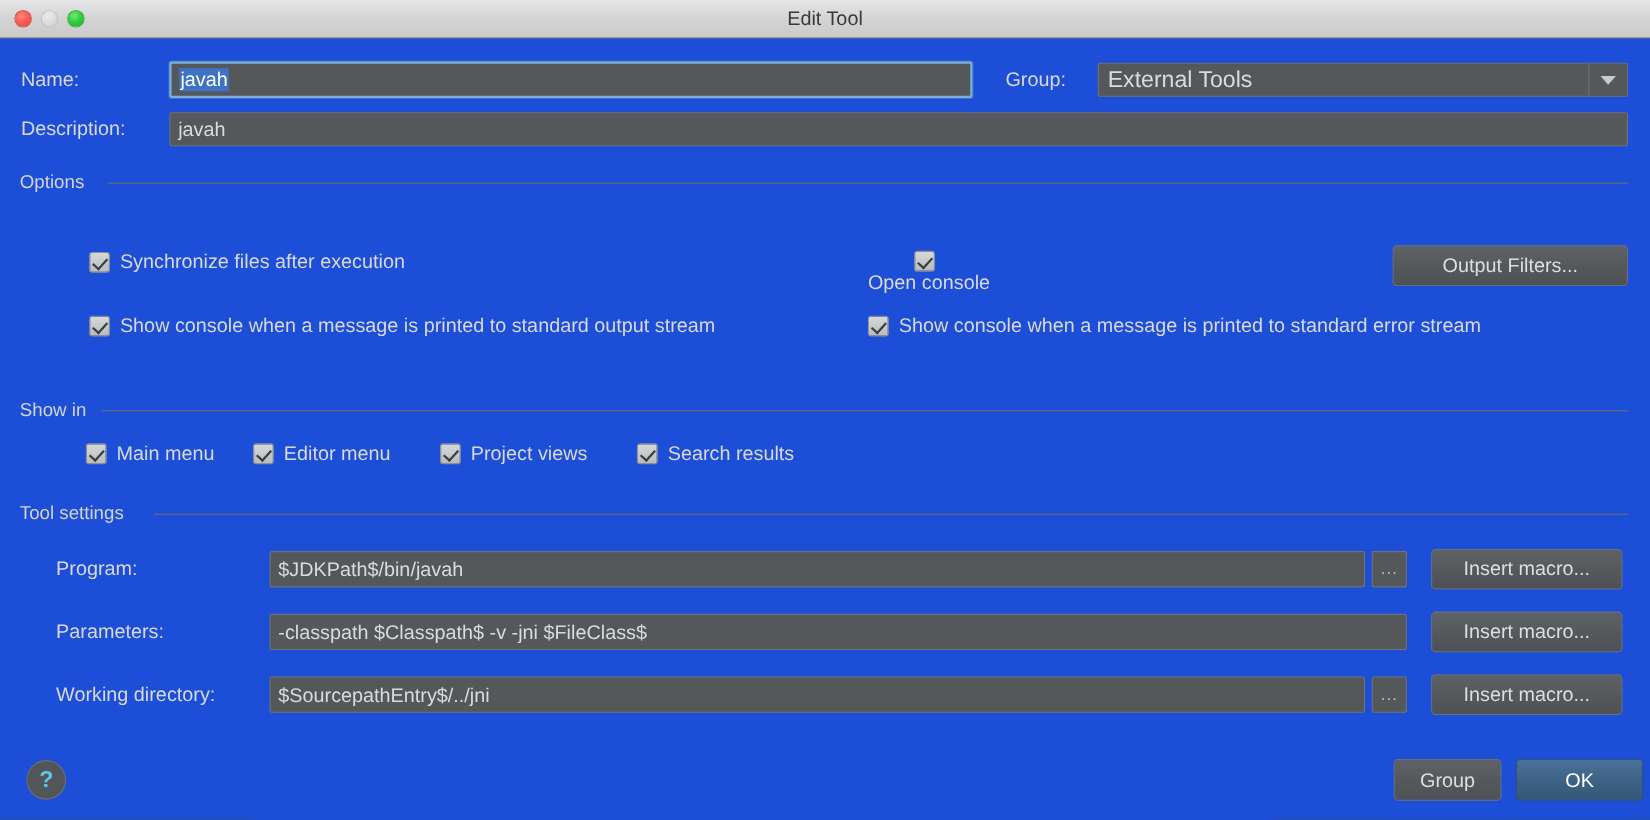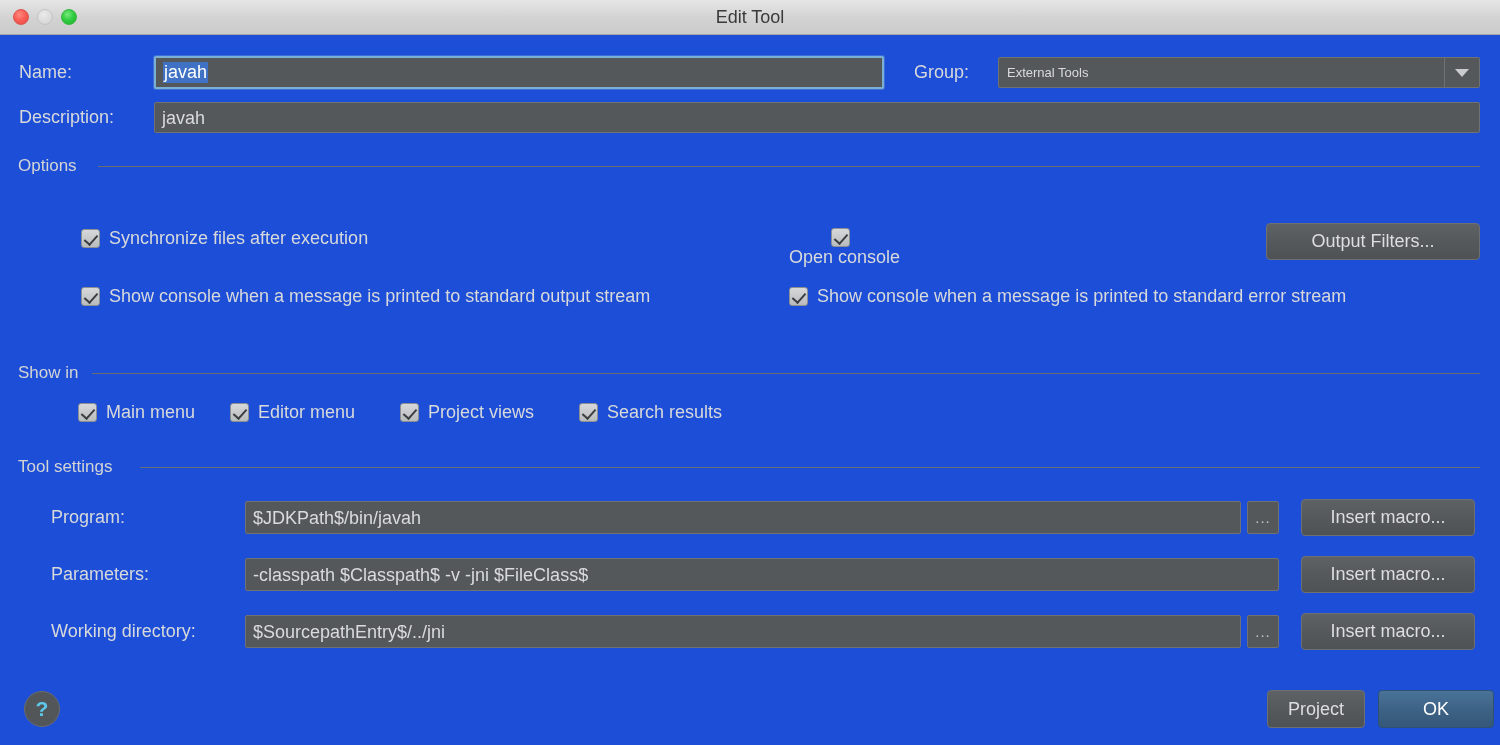--- a/index.html
+++ b/index.html
@@ -100,21 +100,21 @@
     border-radius: 2px;
     display: flex;
     align-items: stretch;
     overflow: hidden;
   }
   .combo .val {
     flex: 1;
     display: flex;
     align-items: center;
     padding: 0 8px;
-    font-size: 13px;
+    font-size: 21px;
     color: #d9dbdc;
     white-space: nowrap;
   }
   .combo .arrowbtn {
     width: 34px;
     border-left: 1px solid #6e7274;
     background: #55585a;
     display: flex;
     align-items: center;
     justify-content: center;
@@ -307,16 +307,16 @@
   <div class="btn" style="left:1301px; top:521px; width:174px; height:37px;">Insert macro...</div>
 
   <div class="lbl" style="left:51px; top:586px;">Working directory:</div>
   <div class="field" style="left:245px; top:580px; width:996px; height:33px;">
     <span>$SourcepathEntry$/../jni</span>
   </div>
   <div class="btn small-dots" style="left:1247px; top:580px; width:32px; height:33px;">...</div>
   <div class="btn" style="left:1301px; top:578px; width:174px; height:37px;">Insert macro...</div>
 
   <div class="help-btn" style="left:24px; top:656px;">?</div>
-  <div class="btn" style="left:1267px; top:655px; width:98px; height:38px;">Project</div>
+  <div class="btn" style="left:1267px; top:655px; width:98px; height:38px;">Group</div>
   <div class="btn primary" style="left:1378px; top:655px; width:116px; height:38px;">OK</div>
 
 </div>
 
 </body></html>

